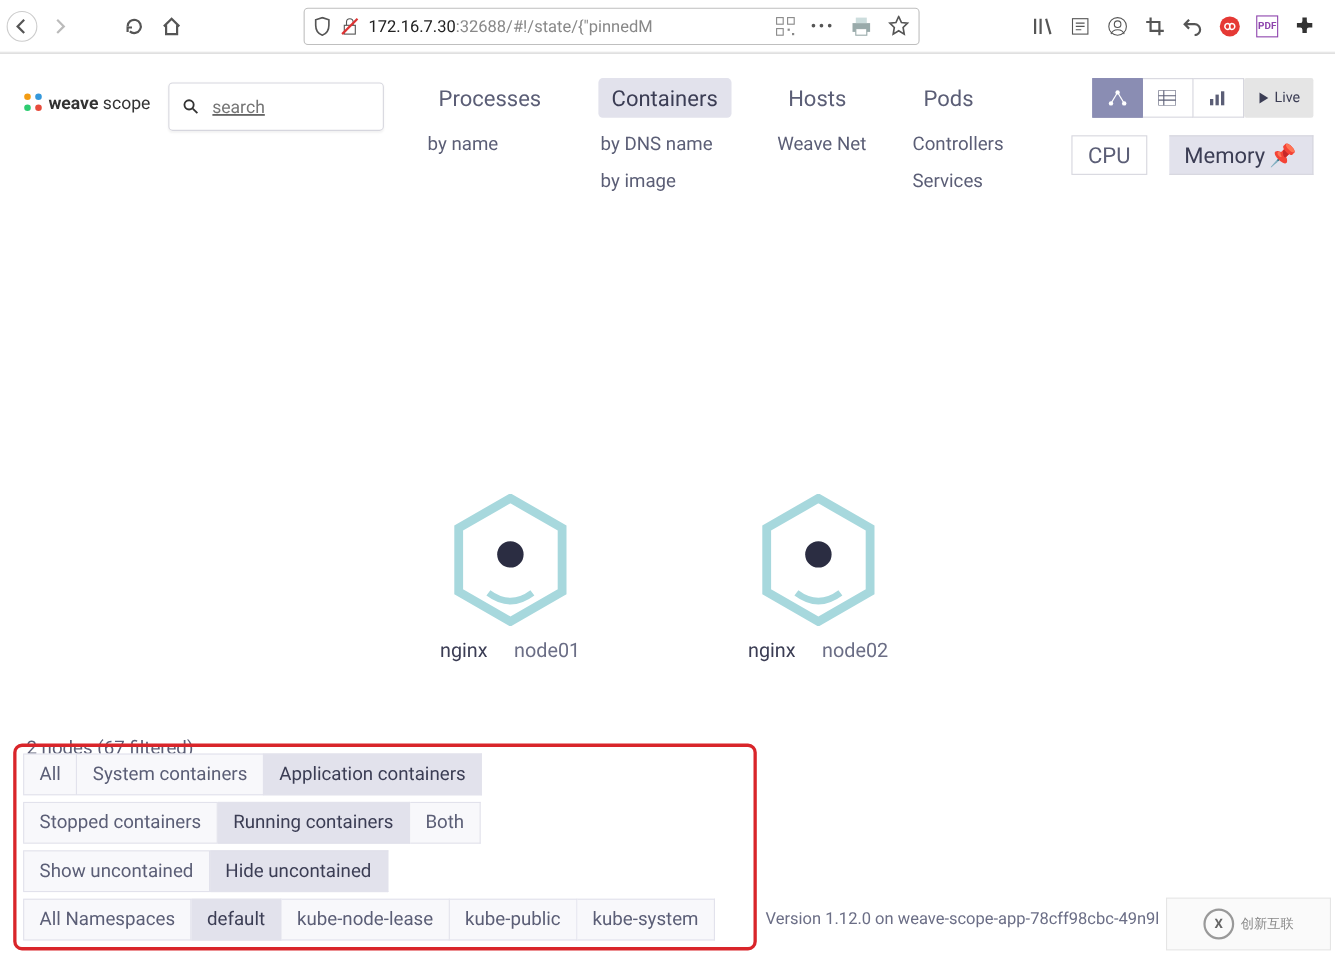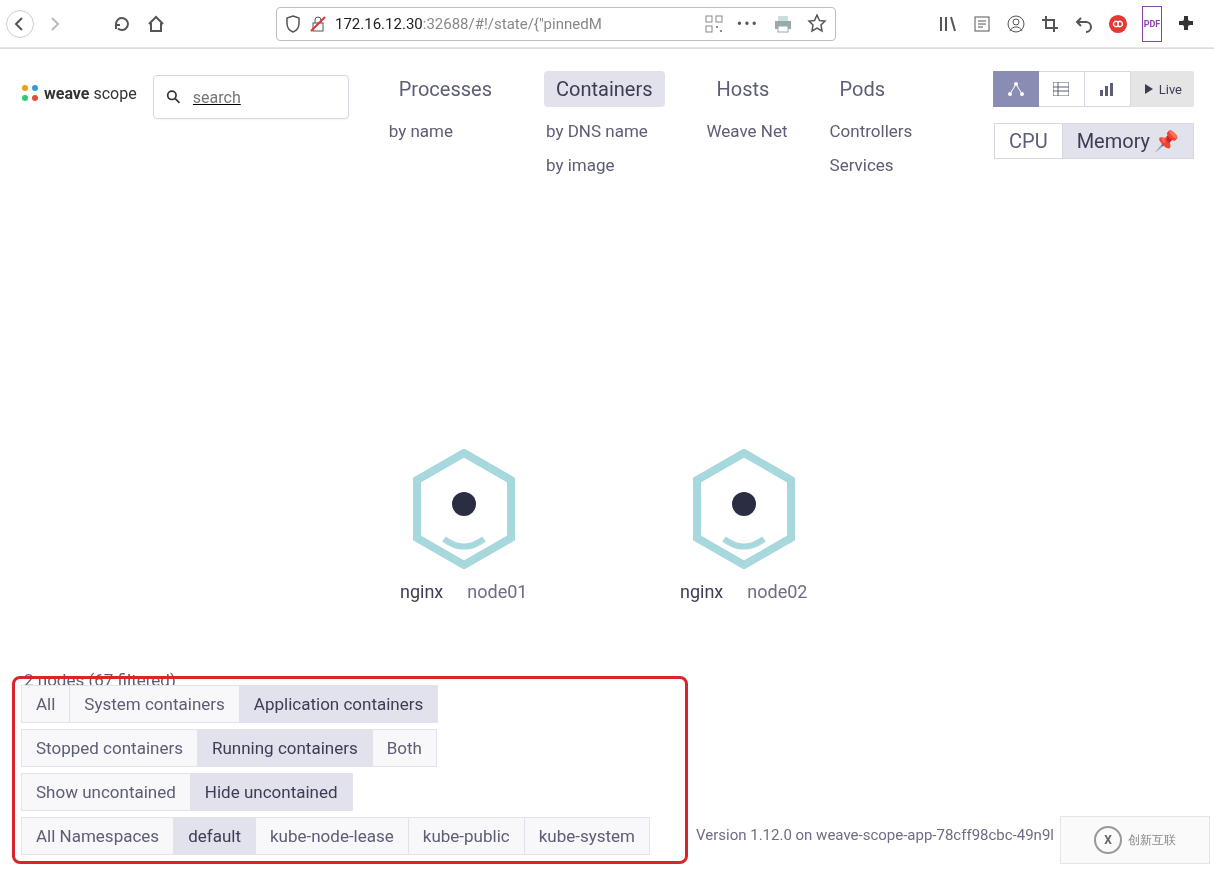--- a/index.html
+++ b/index.html
@@ -9,21 +9,21 @@
   .browser-bar { height: 48px; display: flex; align-items: center; padding: 0 6px; border-bottom: 1px solid #e5e5e5; gap: 6px; }
   .nav-btn { width: 28px; height: 28px; display: flex; align-items: center; justify-content: center; color: #555; border-radius: 50%; }
   .nav-btn.back { border: 1px solid #ccc; }
   .nav-btn.disabled { color: #bbb; }
   .url-wrap { margin-left: 100px; display: flex; align-items: center; border: 1px solid #bfbfbf; border-radius: 4px; height: 34px; padding: 0 8px; width: 560px; gap: 8px; }
   .url-text { flex: 1; font-size: 15px; color: #333; white-space: nowrap; overflow: hidden; }
   .url-text .ip { color: #222; }
   .url-text .rest { color: #888; }
   .url-icons-right { display: flex; align-items: center; gap: 14px; color: #555; }
   .ext-icons { margin-left: auto; display: flex; align-items: center; gap: 14px; padding-right: 12px; color: #555; }
-  .ext-icon { width: 20px; height: 36px; display: flex; align-items: center; justify-content: center; }
+  .ext-icon { width: 20px; height: 20px; display: flex; align-items: center; justify-content: center; }
 
   
   .app-area { position: absolute; top: 48px; left: 0; right: 0; bottom: 0; border-top: 1px solid #ddd; padding-top: 22px; }
   .app-header { display: flex; align-items: flex-start; padding: 0 20px; }
   .logo { display: flex; align-items: center; font-weight: 400; font-size: 16px; color: #333; gap: 4px; margin-top: 12px; }
   .logo .w { font-weight: 700; }
   .search-box { margin-left: 16px; border: 1px solid #d6d6de; border-radius: 4px; height: 44px; width: 196px; display: flex; align-items: center; padding: 0 12px; gap: 12px; margin-top: 4px; box-shadow: 0 1px 2px rgba(0,0,0,.05); text-decoration: underline;}
   .search-box input { border: none; outline: none; font-size: 16px; color: #666; width: 100%; }
   .topology-cols { display: flex; gap: 40px; margin-left: 38px; }
   .topo-col { display: flex; flex-direction: column; gap: 14px; }
@@ -31,21 +31,21 @@
   .topo-head.active { background: #e2e2ec; color: #3b3d54; }
   .topo-sub { font-size: 17px; color: #5b5e76; padding-left: 2px; }
 
   .view-toggles { margin-left: auto; display: flex; flex-direction: column; align-items: flex-end; gap: 16px; }
   .view-row { display: flex; align-items: center; gap: 0; }
   .view-btn { width: 46px; height: 36px; display: flex; align-items: center; justify-content: center; color: #5b5e76; border: 1px solid #d6d6de; }
   .view-btn.active { background: #8a8db3; color: #fff; border-color: #8a8db3;}
   .view-btn + .view-btn { border-left: none; }
   .live-btn { margin-left: 0; height: 36px; padding: 0 12px; display: flex; align-items: center; gap: 4px; background: #e5e5e5; color: #3b3d54; font-size: 13px; border-radius: 2px; }
   .metric-row .metric-btn { height: 36px; padding: 0 14px; display: flex; align-items: center; color: #5b5e76; border: 1px solid #d6d6de; font-size: 20px; }
-  .metric-btn.active { background: #e2e2ec; color: #3b3d54; }
+  .metric-btn.active { background: #e2e2ec; color: #3b3d54; margin-left: 20px; }
   .metric-btn + .metric-btn { border-left: none; }
   .pin { color: #e67e22; margin-left: 4px; }
 
   
   .canvas { position: absolute; top: 260px; left: 0; right: 0; bottom: 120px; }
   .node-group { position: absolute; text-align: center; }
   .hex { width: 110px; height: 120px; margin: 0 auto; position: relative; }
   .labels { margin-top: 12px; font-size: 18px; color: #3b3d54; display: flex; gap: 24px; justify-content: center; white-space: nowrap; }
   .labels .minor { color: #6b6e86; }
 
@@ -91,21 +91,21 @@
   <div class="url-wrap">
     <svg width="16" height="18" viewBox="0 0 16 18">
         <path d="M8 1 L14 3v5c0 5-3 8-6 9C5 16 2 13 2 8V3z" stroke="#555" stroke-width="1.5" fill="none"></path>
       </svg>
     <svg width="18" height="18" viewBox="0 0 18 18">
         <rect x="4" y="8" width="10" height="8" stroke="#555" fill="none"></rect>
         <path d="M6 8V5a3 3 0 0 1 6 0v3" stroke="#555" fill="none"></path>
         <line x1="2" y1="16" x2="16" y2="2" stroke="#d33" stroke-width="2"></line>
       </svg>
     <div class="url-text">
-      <span class="ip">172.16.12.30</span><span class="rest">:32688/#!/state/{"pinnedM</span>
+      <span class="ip">172.16.7.30</span><span class="rest">:32688/#!/state/{"pinnedM</span>
     </div>
     <div class="url-icons-right">
       <svg width="18" height="18" viewBox="0 0 18 18">
           <rect x="1" y="1" width="6" height="6" stroke="#888" fill="none"></rect>
           <rect x="11" y="1" width="6" height="6" stroke="#888" fill="none"></rect>
           <rect x="1" y="11" width="6" height="6" stroke="#888" fill="none"></rect>
           <rect x="11" y="11" width="2" height="2" fill="#888"></rect>
           <rect x="15" y="15" width="2" height="2" fill="#888"></rect>
         </svg>
       <span style="letter-spacing:2px;color:#555;">•••</span>

